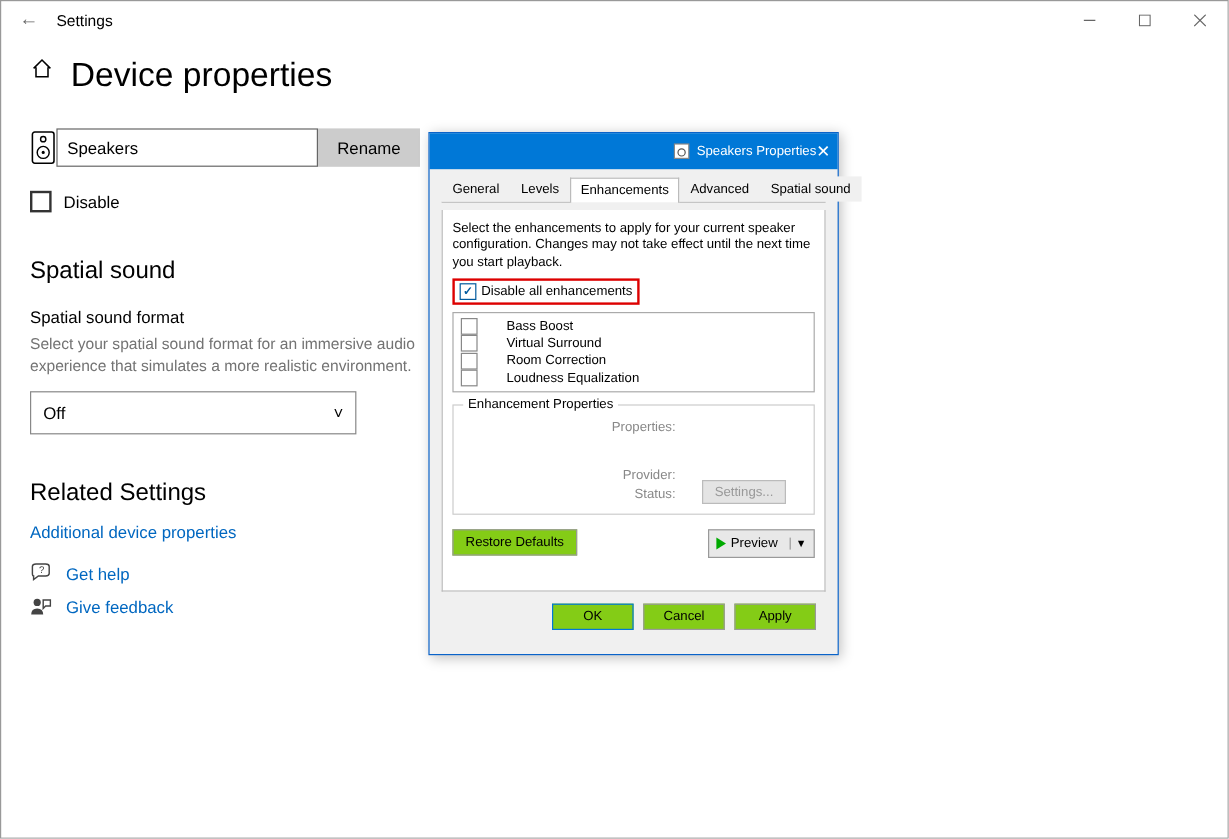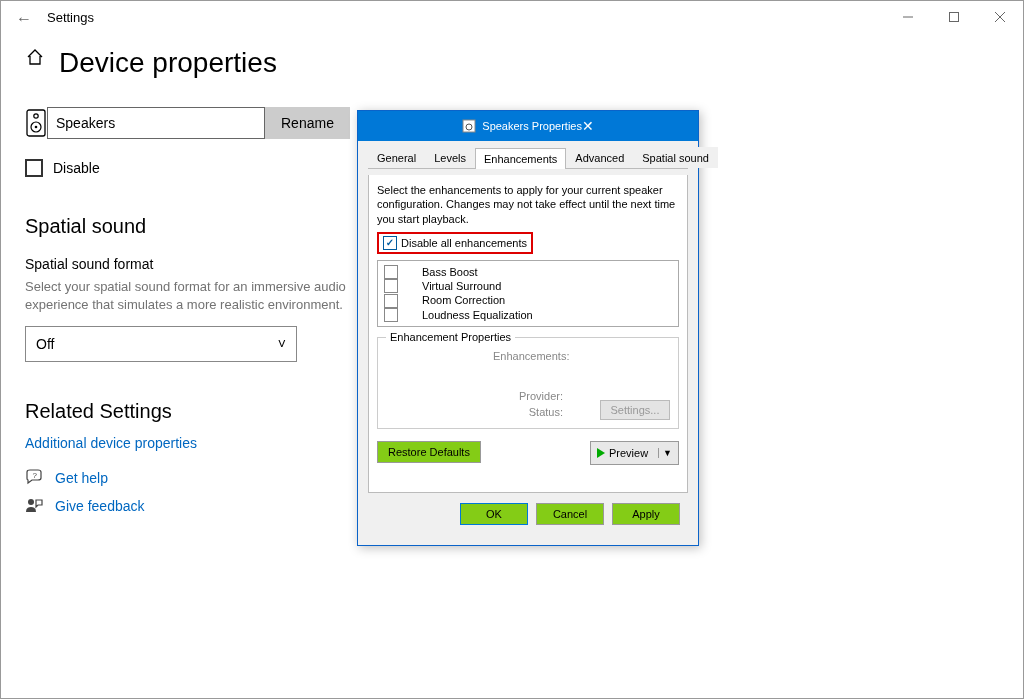--- a/index.html
+++ b/index.html
@@ -21,35 +21,35 @@
 .chkbox{width:18px;height:18px;border:2px solid #333;display:inline-block;box-sizing:border-box}
 .section-title{font-size:20px;margin-top:38px;font-weight:400}
 .field-label{font-size:14px;margin-top:18px}
 .field-help{font-size:13px;color:#737373;margin-top:6px;max-width:380px;line-height:1.4}
 .combo{border:1px solid #888;height:34px;width:250px;display:flex;align-items:center;justify-content:space-between;padding:0 10px;margin-top:12px;font-size:14px}
 .link{color:#0067c0;font-size:14px}
 .icon-row{display:flex;align-items:center;gap:12px;margin-top:18px}
 
 
 .dialog{position:absolute;left:356px;top:109px;width:340px;background:#f0f0f0;border:1px solid #0a63c9;box-shadow:2px 2px 10px rgba(0,0,0,0.25);font-size:11px}
-.dlg-tb{height:30px;background:#0078d7;color:#fff;display:flex;align-items:center;justify-content:center;padding:0 6px}
+.dlg-tb{height:30px;background:#0078d7;color:#fff;display:flex;align-items:center;justify-content:flex-end;padding:0 6px}
 .dlg-tb-l{display:flex;align-items:center;gap:6px}
 .dlg-close{color:#fff;font-size:14px}
 .dlg-body{padding:6px 10px 10px}
 .tabs{display:flex;border-bottom:1px solid #bbb;margin-bottom:6px}
 .tab{padding:4px 8px;border:1px solid transparent;border-bottom:none;background:#f0f0f0;white-space:nowrap;font-size:11px}
 .tab.active{background:#fff;border-color:#bbb;position:relative;top:1px}
 .tabpanel{background:#fff;border:1px solid #bbb;border-top:none;padding:8px;min-height:318px;box-sizing:border-box;position:relative}
 .desc{font-size:11px;line-height:1.3;margin-bottom:6px}
 .hl{border:2px solid #d00;display:inline-flex;align-items:center;padding:2px 4px;gap:4px}
 .hl .sq{width:12px;height:12px;border:1px solid #005a9e;display:inline-flex;align-items:center;justify-content:center;color:#005a9e;font-size:10px;font-weight:bold}
 .ench-list{border:1px solid #aaa;padding:4px 6px;margin-top:6px}
 .ench-item{display:flex;align-items:center;gap:24px;font-size:11px;line-height:1.3}
 .ench-item .sq{width:12px;height:12px;border:1px solid #888;display:inline-block}
-.fieldset{border:1px solid #ccc;margin-top:10px;padding:8px 8px 10px;position:relative}
+.fieldset{border:1px solid #ccc;margin-top:10px;padding:8px 23px 10px;position:relative}
 .fieldset .legend{position:absolute;top:-7px;left:8px;background:#fff;padding:0 4px;font-size:11px}
 .prop-row{display:flex;gap:6px;color:#888;font-size:11px;margin-top:4px;justify-content:center;position:relative}
 .prop-row .lbl{width:70px;text-align:right}
 .settings-btn{position:absolute;right:0;bottom:-2px;width:70px;height:20px;background:#e4e4e4;border:1px solid #bbb;font-size:11px;color:#999}
 .restore-row{display:flex;justify-content:space-between;margin-top:12px}
 .btn11{height:22px;border:1px solid #999;background:#84cc16;font-size:11px;padding:0 10px}
 .preview-btn{display:flex;align-items:center;gap:4px;border:1px solid #999;height:22px;padding:0 6px;background:#e8e8e8}
 .preview-tri{width:0;height:0;border-left:8px solid #0a0;border-top:5px solid transparent;border-bottom:5px solid transparent}
 .dd-arrow{border-left:1px solid #999;margin-left:6px;padding-left:4px;font-size:9px}
 .dlg-footer{display:flex;justify-content:flex-end;gap:8px;padding:10px 8px}
@@ -185,21 +185,21 @@
               <span>Room Correction</span>
             </div>
           <div class="ench-item">
               <span class="sq"></span>
               <span>Loudness Equalization</span>
             </div>
         </div>
         <div class="fieldset">
           <span class="legend">Enhancement Properties</span>
           <div class="prop-row">
-              <span class="lbl">Enhancements:</span>
+              <span class="lbl">Properties:</span>
             </div>
           <div style="height:24px"></div>
           <div class="prop-row">
               <span class="lbl">Provider:</span>
             </div>
           <div class="prop-row" style="position:relative">
             <span class="lbl">Status:</span>
             <button class="settings-btn">Settings...</button>
           </div>
         </div>

